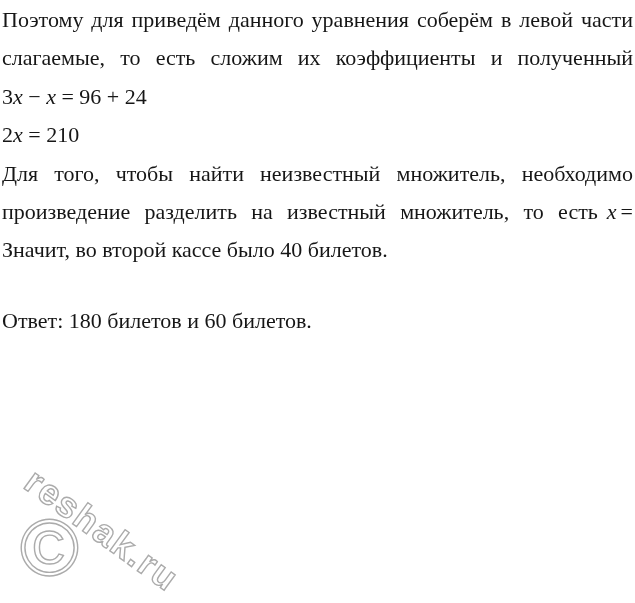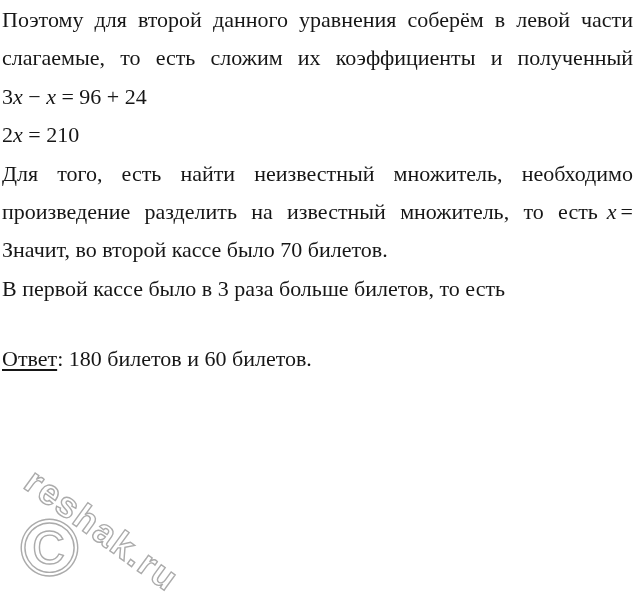--- a/index.html
+++ b/index.html
@@ -37,50 +37,48 @@
     text-align-last: justify;
   }
   .mx {
     font-style: italic;
     font-family: "Liberation Serif", "DejaVu Serif", serif;
   }
   .gap-l { margin-left: 9px; }
   .gap-s { margin-left: 4px; }
   .answer { margin-top: 32px; }
   .answer .u {
-    text-decoration: underline;
     text-underline-offset: 3px;
   }
 </style>
 </head>
 <body>
 
 <div class="page">
 
   <svg class="watermark-svg" viewBox="0 0 635 603" aria-hidden="true">
     <text x="22" y="487" transform="rotate(36 22 487)" font-family="Liberation Sans, DejaVu Sans, sans-serif" font-weight="bold" font-size="36" letter-spacing="2" fill="#ffffff" stroke="#ababab" stroke-width="1.4">reshak.ru</text>
     <text x="20" y="575" font-family="Liberation Sans, DejaVu Sans, sans-serif" font-size="80" fill="#ffffff" stroke="#ababab" stroke-width="1.4">©</text>
   </svg>
 
   <div class="doc">
 
-    <div class="ln just">Поэтому для второй данного уравнения соберём в левой части</div>
+    <div class="ln just">Поэтому для приведём данного уравнения соберём в левой части</div>
     <div class="ln just">слагаемые, то есть сложим их коэффициенты и полученный</div>
 
     <div class="ln"><span>3</span><span class="mx">x</span><span> − </span><span class="mx">x</span><span> = 96 + 24</span></div>
 
     <div class="ln"><span>2</span><span class="mx">x</span><span> = 210</span></div>
 
 
-    <div class="ln just">Для того, есть найти неизвестный множитель, необходимо</div>
+    <div class="ln just">Для того, чтобы найти неизвестный множитель, необходимо</div>
 
     <div class="ln just"><span>произведение разделить на известный множитель, то есть</span><span class="mx gap-l">x</span><span class="gap-s">=</span></div>
 
 
-    <div class="ln">Значит, во второй кассе было 70 билетов.</div>
+    <div class="ln">Значит, во второй кассе было 40 билетов.</div>
 
-    <div class="ln">В первой кассе было в 3 раза больше билетов, то есть</div>
 
 
     <div class="ln answer"><span class="u">Ответ</span><span>: 180 билетов и 60 билетов.</span></div>
 
   </div>
 </div>
 
 </body></html>

